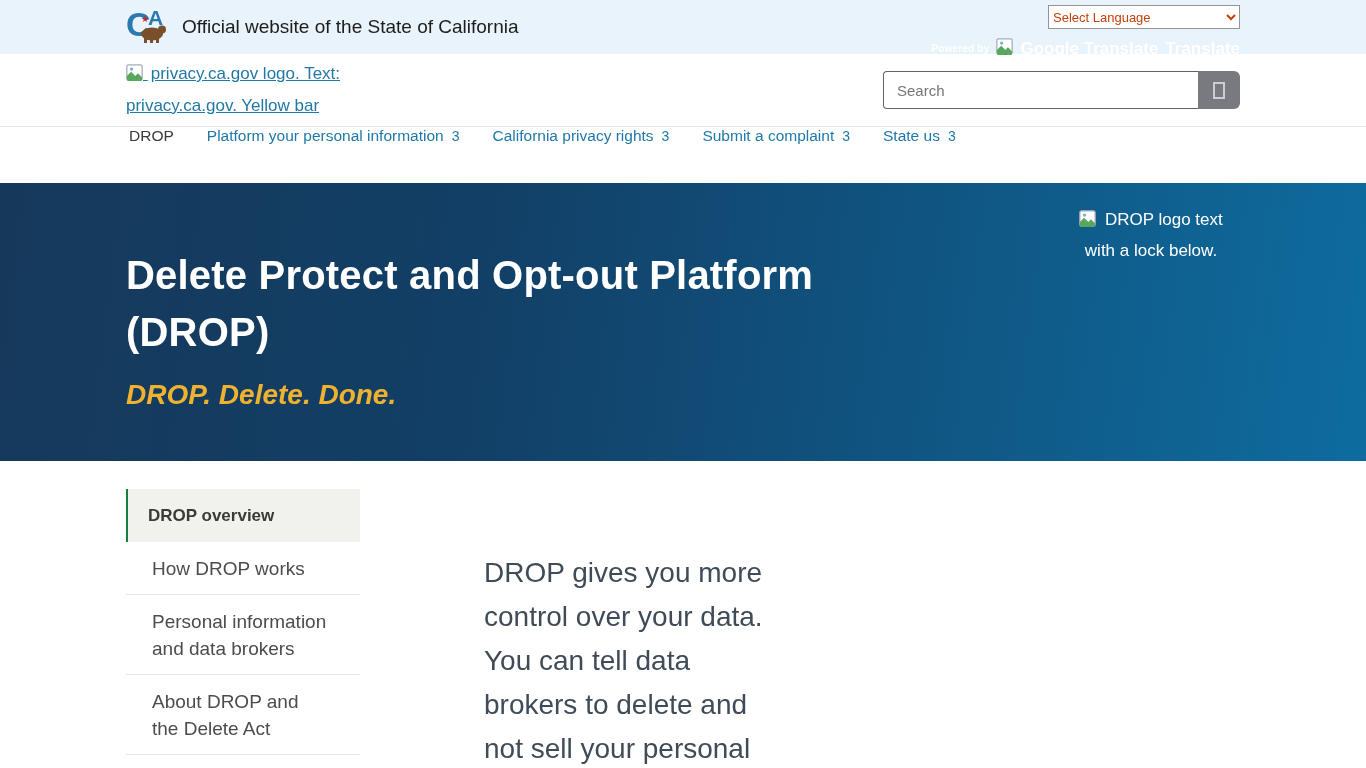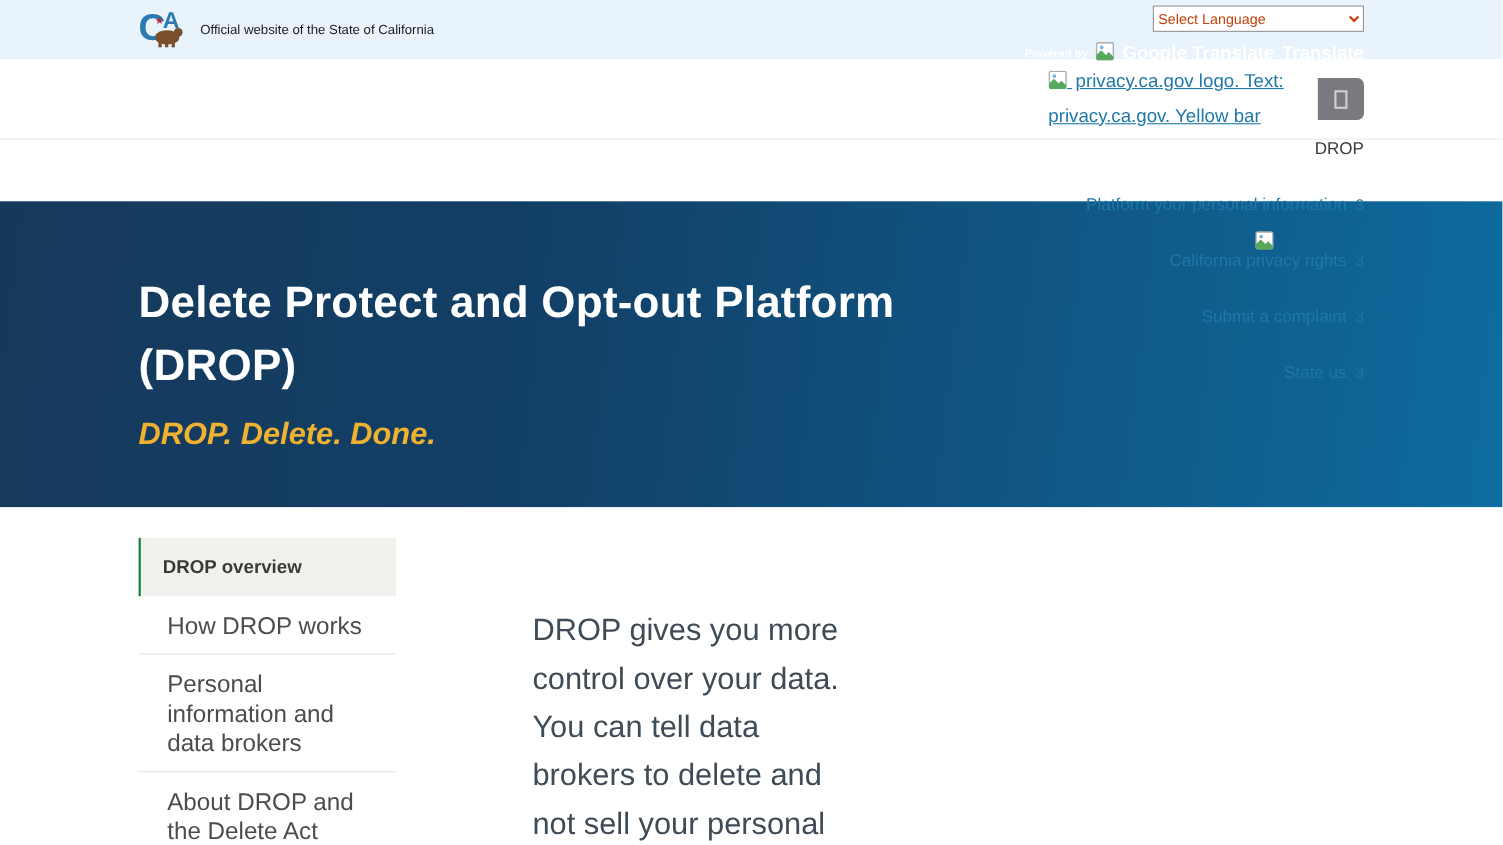--- a/index.html
+++ b/index.html
@@ -8,59 +8,59 @@
     width:1366px; height:768px; overflow:hidden;
     font-family:"Liberation Sans", sans-serif;
     background:#ffffff; color:#3b3a39;
   }
   .container { width:1114px; margin:0 auto; }
 
   
   .topbar { background:#e8f3fb; height:54px; }
   .topbar-inner { display:flex; justify-content:space-between; height:100%; }
   .brand { display:flex; align-items:center; gap:12px; }
-  .brand-text { font-size:12px; color:#1d1d1d; }
+  .brand-text { font-size:19px; color:#1d1d1d; }
   .translate-widget { padding-top:5px; width:320px; }
   .translate-widget select {
     width:192px; height:24px; font-size:13px; color:#c2410c;
     border:1px solid #949494; background:#fff; float:right;
   }
   .powered-row {
     clear:both; padding-top:9px;
     display:flex; align-items:center; justify-content:flex-end; gap:7px;
     color:#ffffff;
   }
   .powered-label { font-size:10px; font-weight:bold; letter-spacing:.2px; }
   .gt-label { font-size:17px; font-weight:bold; }
   .gt-link { font-size:17px; font-weight:bold; color:#ffffff; text-decoration:underline; cursor:pointer; }
 
   
   header { background:#fff; border-bottom:1px solid #e4e4e4; }
-  .header-inner { display:flex; justify-content:flex-end; align-items:center; height:72px; }
+  .header-inner { display:flex; justify-content:space-between; align-items:center; height:72px; }
   .logo-broken {
     width:245px; font-size:17px; line-height:30px;
     color:#1f78a8; text-decoration:underline; cursor:pointer;
   }
   .logo-broken .bimg { margin-right:3px; vertical-align:-2px; }
   .search-wrap { display:flex; }
   .search-input {
     width:315px; height:38px; padding:0 13px; font-size:15px; color:#222;
     border:1px solid #5f6368; border-right:none; border-radius:4px 0 0 4px;
     outline:none; font-family:"Liberation Sans", sans-serif;
   }
   .search-btn {
     width:42px; height:38px; border:none; cursor:pointer;
     background:#797a80; border-radius:0 6px 6px 0;
     display:flex; align-items:center; justify-content:center;
   }
   .tofu { width:12px; height:17px; border:2px solid #cdced4; display:block; }
 
   
   nav { background:#fff; }
-  .nav-inner { display:flex; gap:33px; align-items:flex-end; height:56px; padding-left:3px;flex-direction:column; }
+  .nav-inner { display:flex; gap:33px; align-items:flex-start; height:56px; padding-left:3px; }
   .nav-item { display:flex; align-items:baseline; gap:8px; font-size:15.5px; color:#1f78a8; cursor:pointer; }
   .nav-item.plain { color:#3b3a39; }
   .caret { font-size:14px; }
   .caret:empty { display:none; }
 
   
   .hero {
     height:278px; color:#fff;
     background:linear-gradient(97deg, #16395b 0%, #123f66 35%, #0e6c9f 100%);
   }
@@ -71,21 +71,21 @@
   .hero-logo {
     padding-top:22px; width:178px; flex-shrink:0;
     font-size:17px; line-height:29px; text-align:center; color:#fff;
   }
   .hero-logo .bimg { margin-right:4px; vertical-align:-2px; }
 
   
   .content { display:flex; margin-top:28px; }
   .sidebar { width:234px; margin-right:108px; flex-shrink:0; }
   .side-item {
-    font-size:22px; line-height:27px; color:#4c4c4c; cursor:pointer;
+    font-size:19px; line-height:27px; color:#4c4c4c; cursor:pointer;
     padding:13px 30px 12px 26px; border-bottom:1px solid #e4e4e2;
   }
   .side-item.active {
     background:#f1f1ee; border-left:2px solid #15803d; border-bottom:none;
     font-weight:bold; color:#3b3a39; font-size:17px; padding:13px 20px 13px 20px;
   }
   .main-col { padding-top:46px; }
   .intro {
     margin:16px; width:302px;
     font-size:28px; line-height:44px; color:#3f4b57;
@@ -137,20 +137,21 @@
     <a class="logo-broken">
       <span class="bimg">
         <svg width="17" height="17" viewBox="0 0 20 20">
           <rect x="1" y="1" width="18" height="18" rx="2" fill="#fff" stroke="#a8adb3" stroke-width="1.5"></rect>
           <path d="M1 14 l5 -5 l5 5 l3 -3 l5 5 v2 a2 2 0 0 1 -2 2 h-14 a2 2 0 0 1 -2 -2 z" fill="#57a75c"></path>
           <circle cx="6.5" cy="6" r="2" fill="#7bb3e0"></circle>
         </svg>
       </span><span>privacy.ca.gov logo. Text: privacy.ca.gov. Yellow bar</span>
     </a>
     <div class="search-wrap">
+      <input class="search-input" type="text" placeholder="Search" style="">
       <button class="search-btn">
         <span class="tofu"></span>
       </button>
     </div>
   </div>
 </header>
 
 <nav>
   <div class="container nav-inner">
     <div class="nav-item plain">
@@ -182,21 +183,21 @@
       <h1 class="hero-title">Delete Protect and Opt-out Platform (DROP)</h1>
       <p class="hero-tagline">DROP. Delete. Done.</p>
     </div>
     <div class="hero-logo">
       <span class="bimg">
         <svg width="17" height="17" viewBox="0 0 20 20">
           <rect x="1" y="1" width="18" height="18" rx="2" fill="#fff" stroke="#a8adb3" stroke-width="1.5"></rect>
           <path d="M1 14 l5 -5 l5 5 l3 -3 l5 5 v2 a2 2 0 0 1 -2 2 h-14 a2 2 0 0 1 -2 -2 z" fill="#57a75c"></path>
           <circle cx="6.5" cy="6" r="2" fill="#7bb3e0"></circle>
         </svg>
-      </span>
+      </span><span>DROP logo text with a lock below.</span>
     </div>
   </div>
 </section>
 
 <div class="container content">
   <aside class="sidebar">
     <div class="side-item active">
       <span>DROP overview</span>
     </div>
     <div class="side-item">

